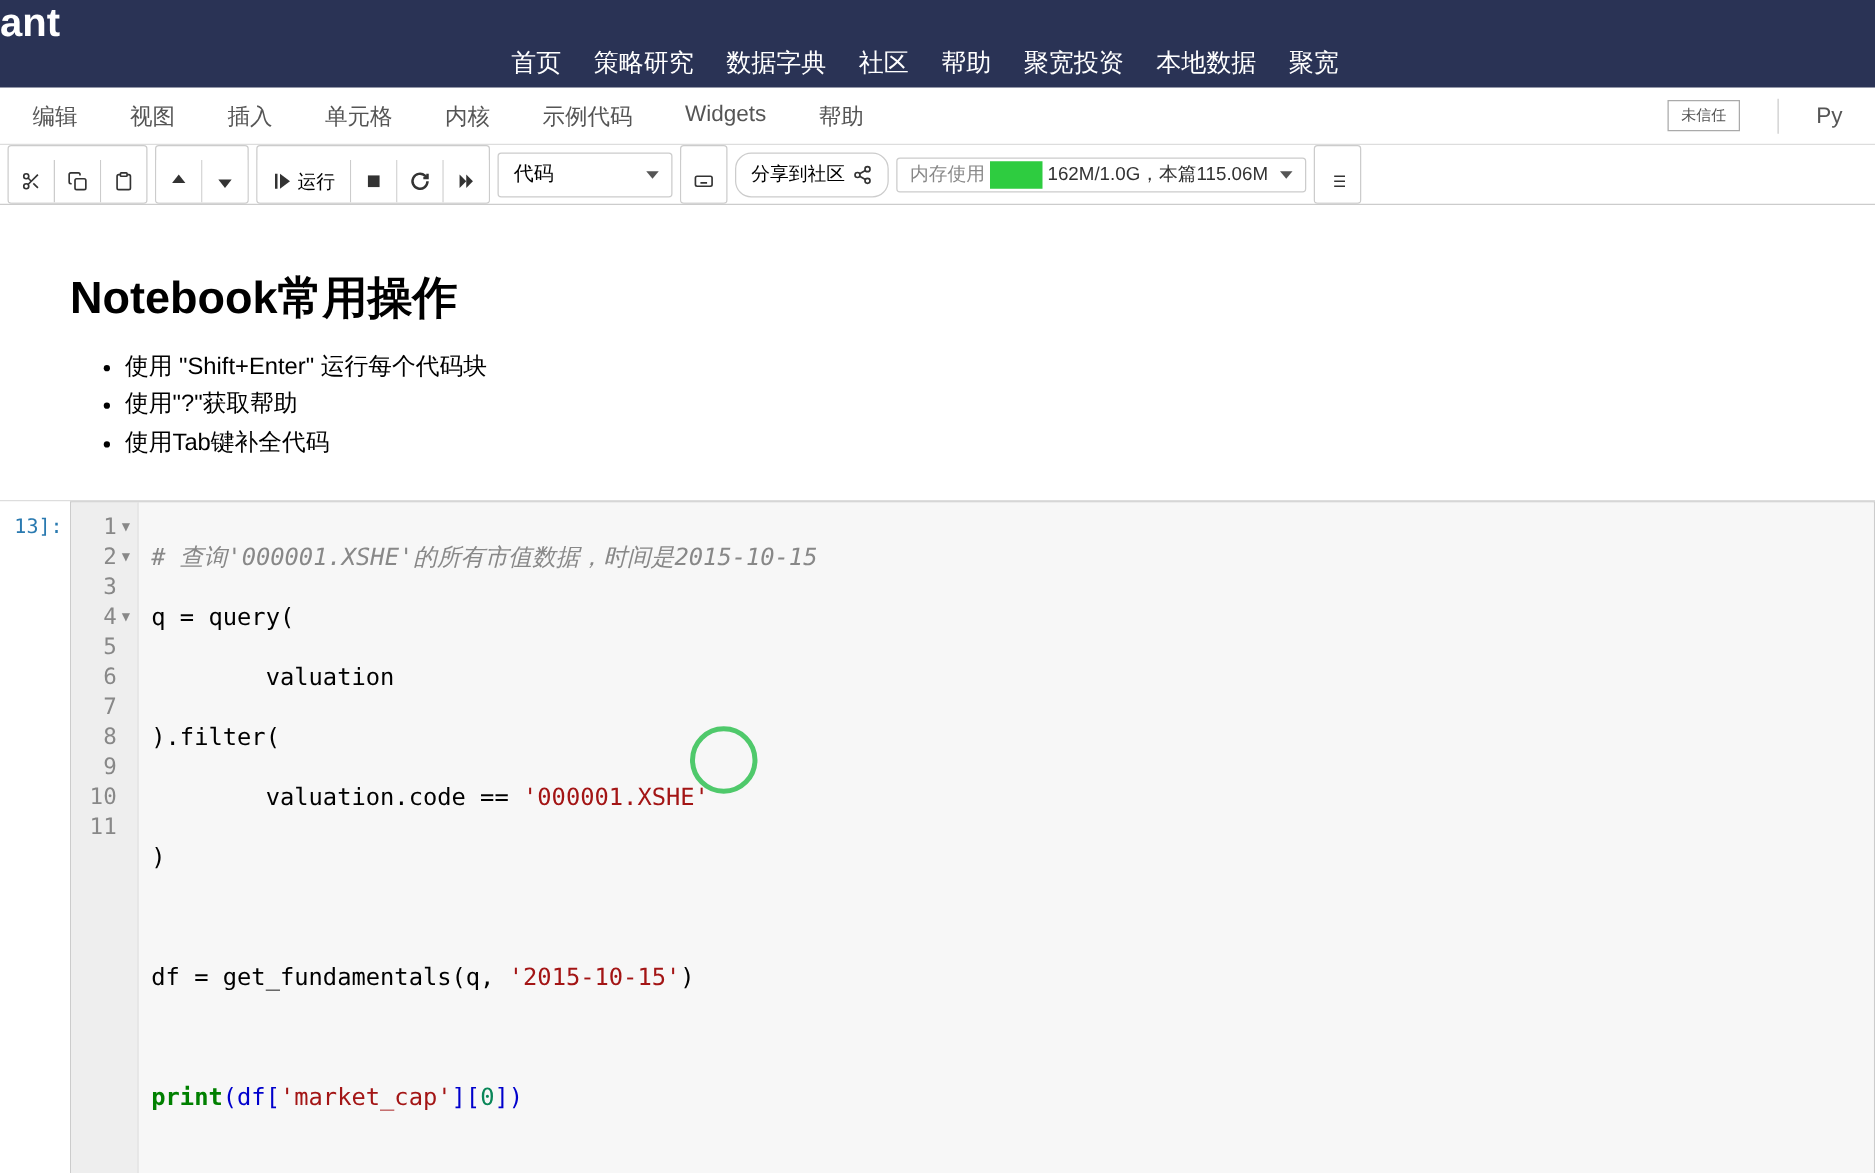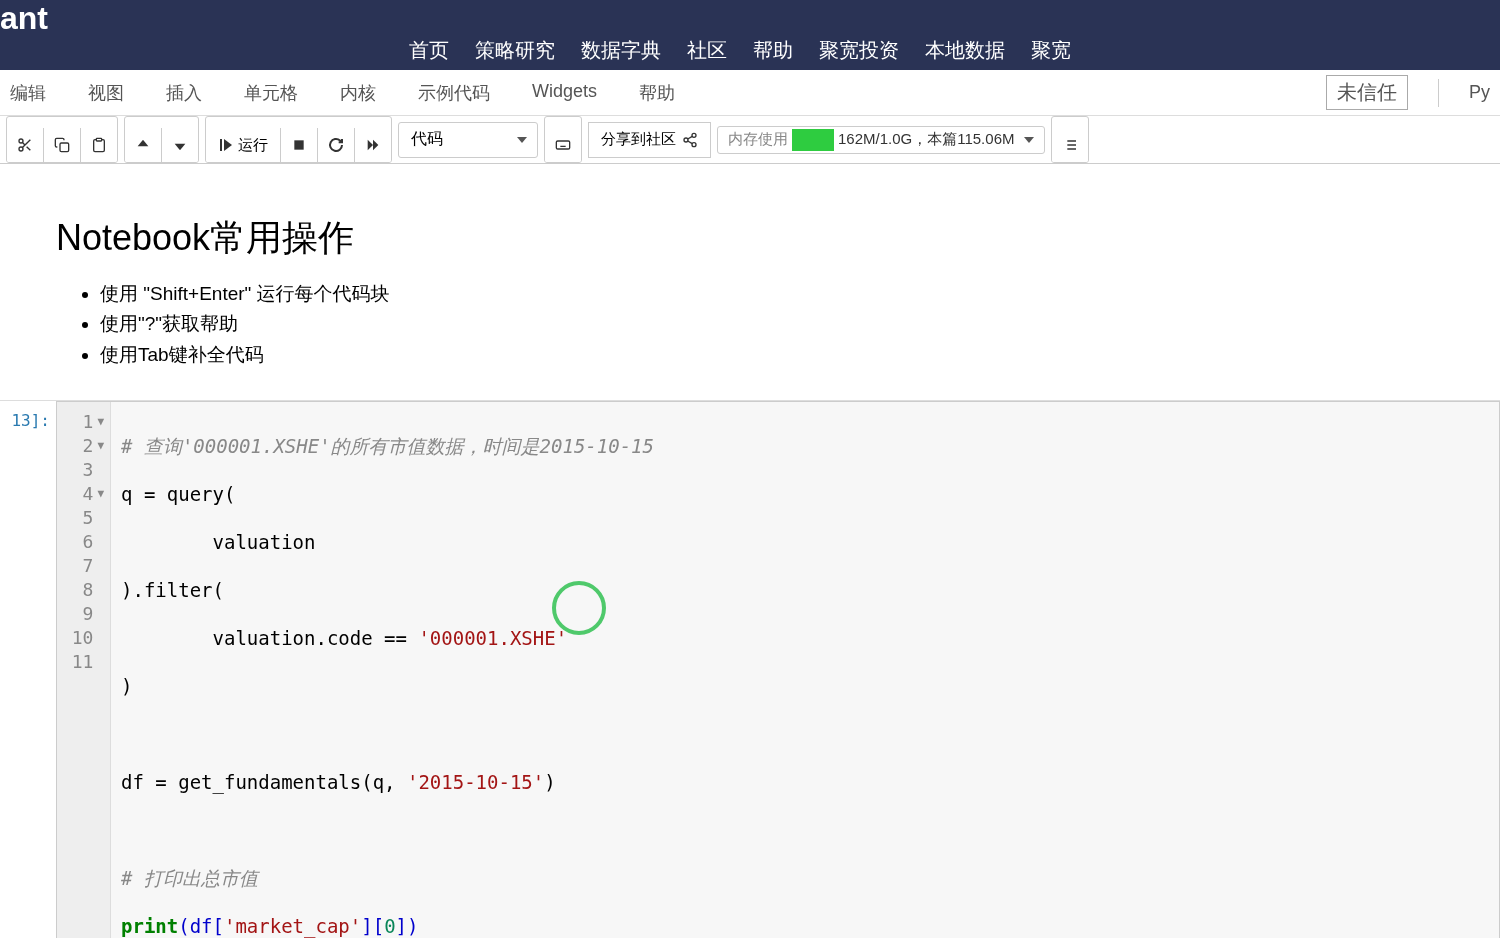--- a/index.html
+++ b/index.html
@@ -26,32 +26,32 @@
   gap: 26px;
   padding-right: 20px;
   font-size: 20px;
 }
 .nav-links span { cursor: pointer; }
 
 .menu-bar {
   height: 46px;
   display: flex;
   align-items: center;
-  padding: 0 10px;
+  padding: 0 26px;
   border-bottom: 1px solid #ddd;
   font-size: 18px;
   color: #555;
 }
 .menu-items { display: flex; gap: 42px; }
 .menu-items span { cursor: pointer; }
 .menu-right { margin-left: auto; display: flex; align-items: center; gap: 30px; }
 .trust-btn {
   border: 1px solid #aaa;
   padding: 3px 10px;
-  font-size: 20px;
+  font-size: 12px;
   cursor: pointer;
 }
 .kernel-label { font-size: 18px; }
 
 .toolbar {
   height: 48px;
   display: flex;
   align-items: center;
   padding: 0 6px;
   border-bottom: 1px solid #ccc;
@@ -95,21 +95,21 @@
   position: absolute;
   right: 10px;
   width: 0; height: 0;
   border-left: 5px solid transparent;
   border-right: 5px solid transparent;
   border-top: 6px solid #555;
 }
 .share-btn {
   border: 1px solid #ccc;
   padding: 6px 12px;
-  border-radius: 0;
+  border-radius: 13px;
   display: flex;
   align-items: center;
   gap: 6px;
   cursor: pointer;
   height: 36px;
 }
 .mem-box {
   border: 1px solid #ccc;
   padding: 0 30px 0 10px;
   border-radius: 3px;
@@ -134,21 +134,21 @@
   width: 42px;
   height: 22px;
   background: #2ecc40;
 }
 
 .notebook-container { padding: 0; }
 
 .md-cell {
   padding: 50px 0 30px 56px;
 }
-.md-cell h1 { font-size: 36px; font-weight: normal; margin-bottom: 16px; }
+.md-cell h1 { font-size: 36px; font-weight: bold; margin-bottom: 16px; }
 .md-cell ul { list-style: disc; padding-left: 44px; font-size: 19px; line-height: 1.6; }
 
 .code-cell {
   display: flex;
   border-top: 1px solid #ddd;
   position: relative;
 }
 .prompt {
   width: 56px;
   text-align: right;
@@ -410,19 +410,18 @@
       <div class="code-content">
 <div class="code-line"><span class="c-comment"># 查询'000001.XSHE'的所有市值数据，时间是2015-10-15</span></div>
 <div class="code-line"><span>q = query(</span></div>
 <div class="code-line"><span>        valuation</span></div>
 <div class="code-line"><span>).filter(</span></div>
 <div class="code-line"><span>        valuation.code == </span><span class="c-string">'000001.XSHE'</span></div>
 <div class="code-line"><span>)</span></div>
 <div class="code-line">&nbsp;</div>
 <div class="code-line"><span>df = get_fundamentals(q, </span><span class="c-string">'2015-10-15'</span><span>)</span></div>
 <div class="code-line">&nbsp;</div>
-<div class="code-line"><span class="c-comment"># 打印出总市值</span></div>
 <div class="code-line"><span class="c-keyword">print</span><span class="c-paren">(df[</span><span class="c-string">'market_cap'</span><span class="c-paren">][</span><span class="c-num">0</span><span class="c-paren">])</span></div>
       </div>
     </div>
   </div>
 
 </div>
 
 </body></html>

